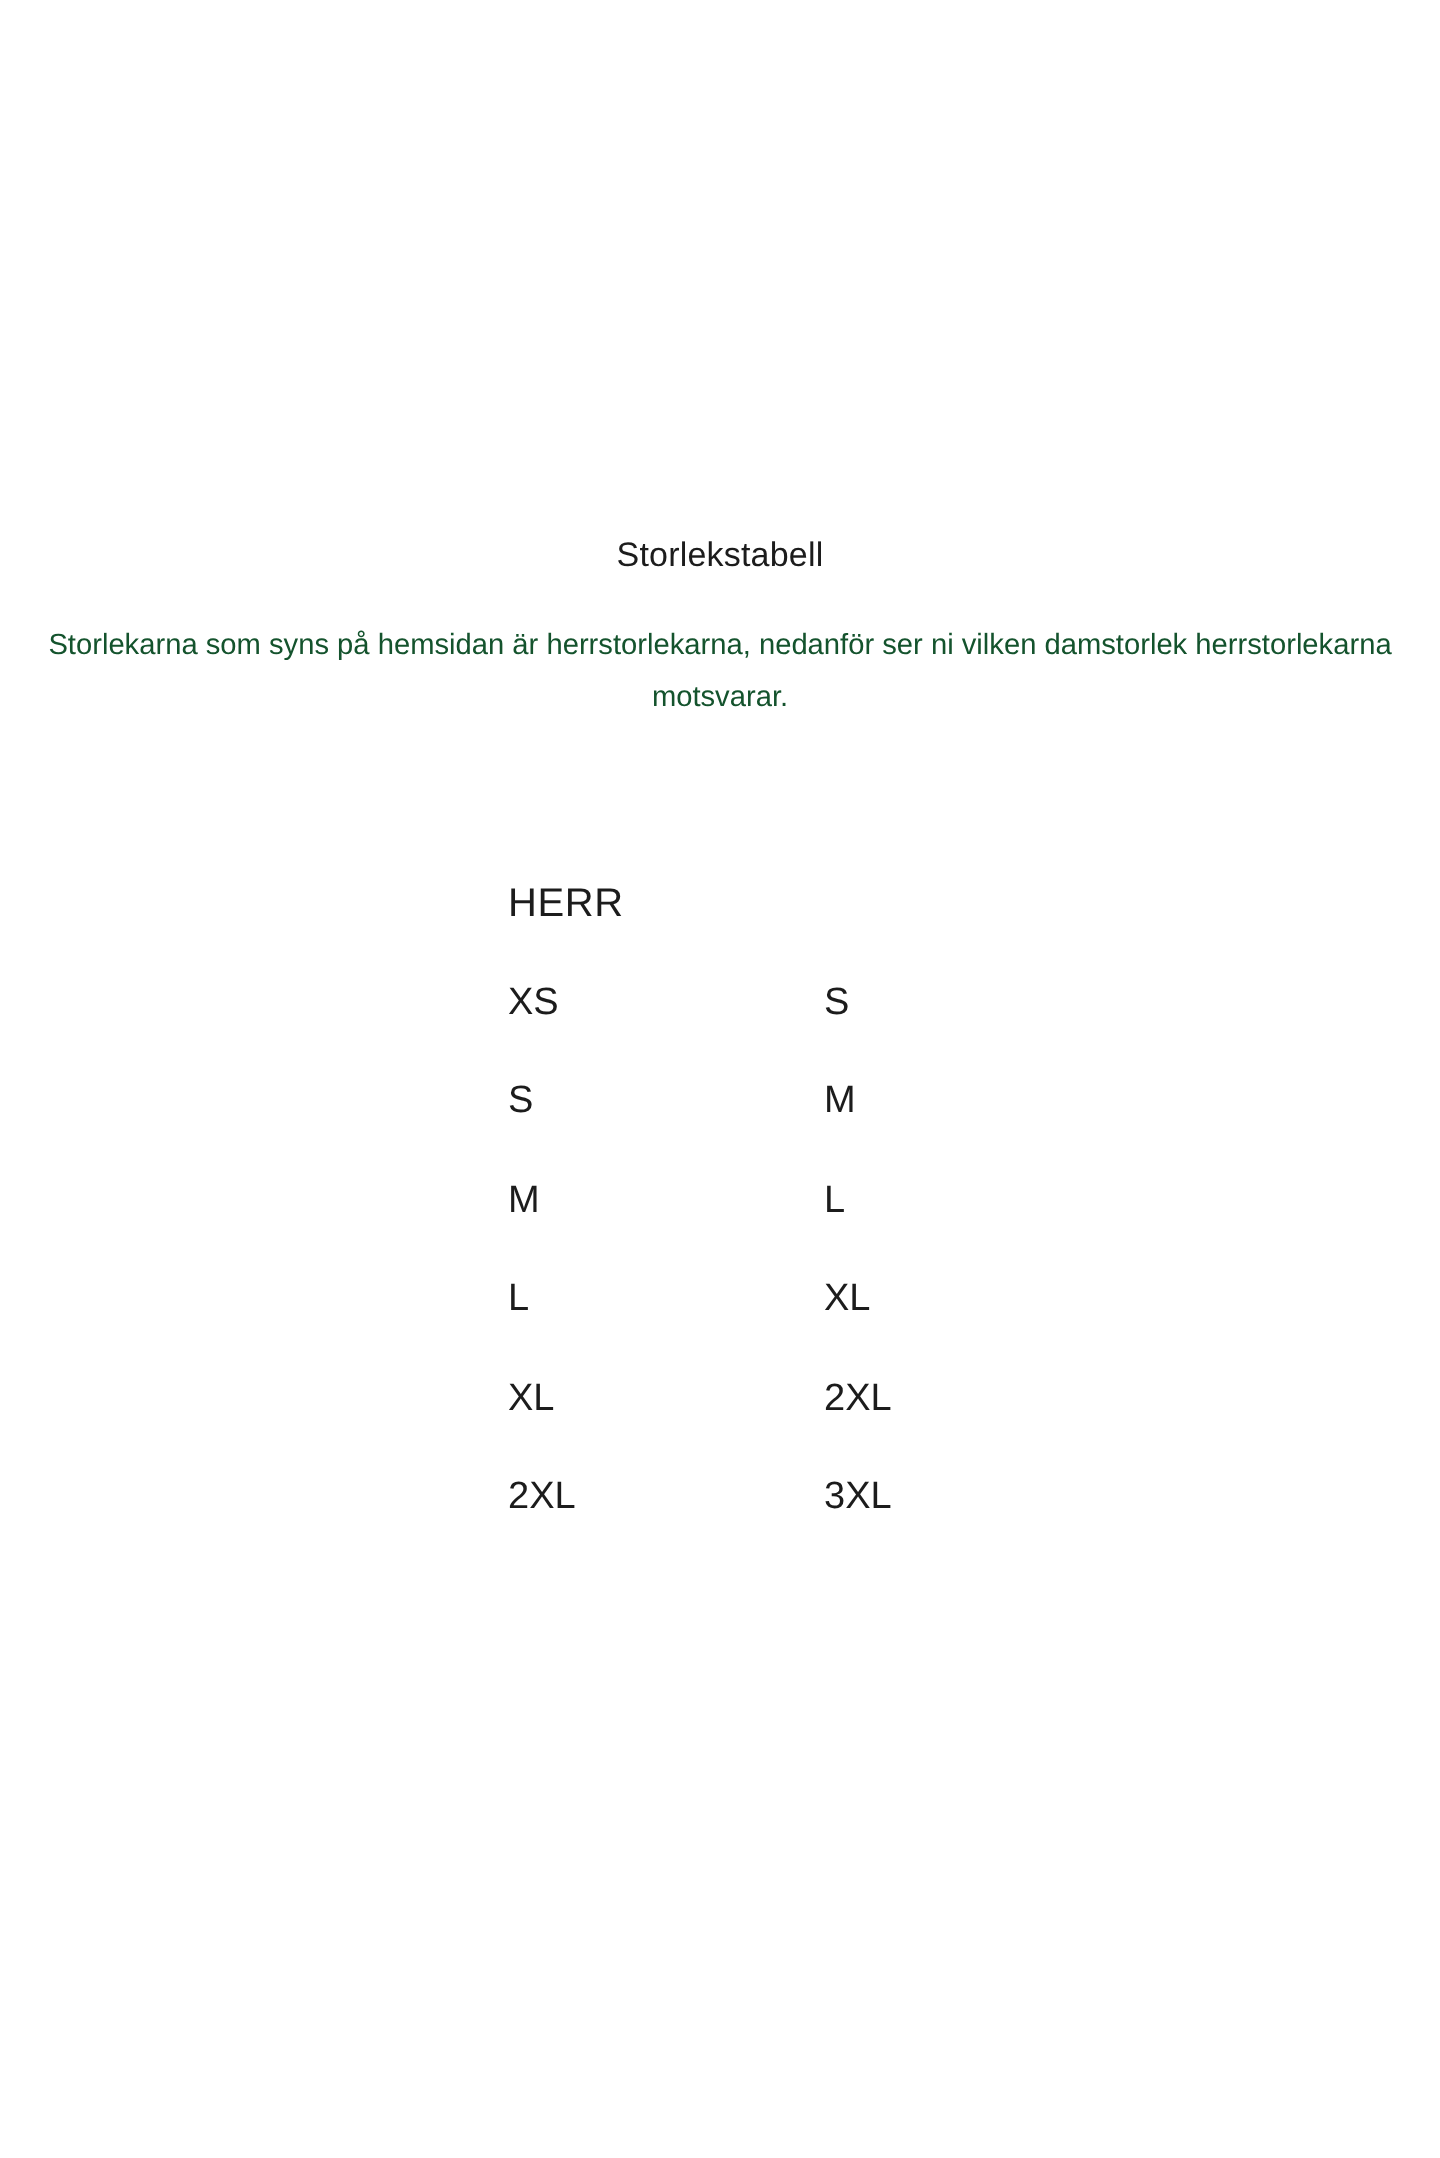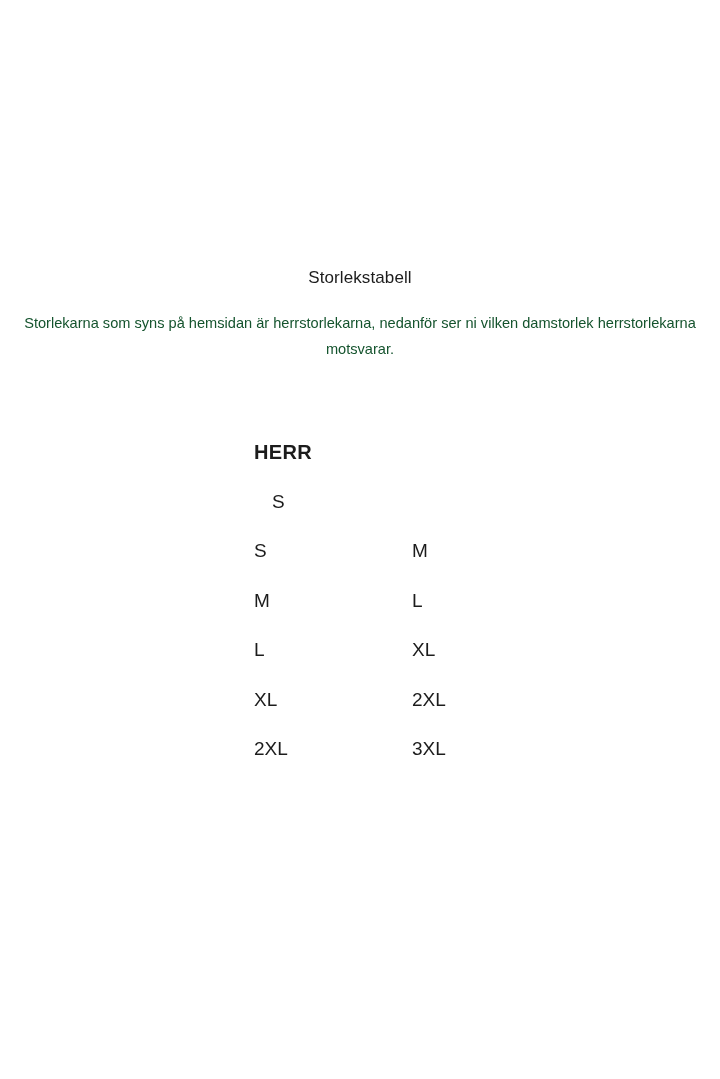--- a/index.html
+++ b/index.html
@@ -77,21 +77,20 @@
   .col-dam {
     text-align: left;
     padding-left: 40px;
     box-sizing: border-box;
   }
 
   .header-row .col-herr,
   .header-row .col-dam {
     font-size: 20px;
     letter-spacing: 0.3px;
-    font-weight: bold;
   }
 
   .header-row .col-herr {
     padding-left: 22px;
   }
   .header-row .col-dam {
     padding-left: 36px;
   }
 </style>
 </head>
@@ -103,20 +102,21 @@
 
   <div class="doc-intro">Storlekarna som syns på hemsidan är herrstorlekarna, nedanför ser ni vilken damstorlek herrstorlekarna motsvarar.</div>
 
   <div class="size-table">
 
     <div class="size-row header-row">
       <div class="col-herr">HERR</div>
     </div>
 
     <div class="size-row">
+      <div class="col-herr">XS</div>
       <div class="col-dam">S</div>
     </div>
 
     <div class="size-row">
       <div class="col-herr">S</div>
       <div class="col-dam">M</div>
     </div>
 
     <div class="size-row">
       <div class="col-herr">M</div>

